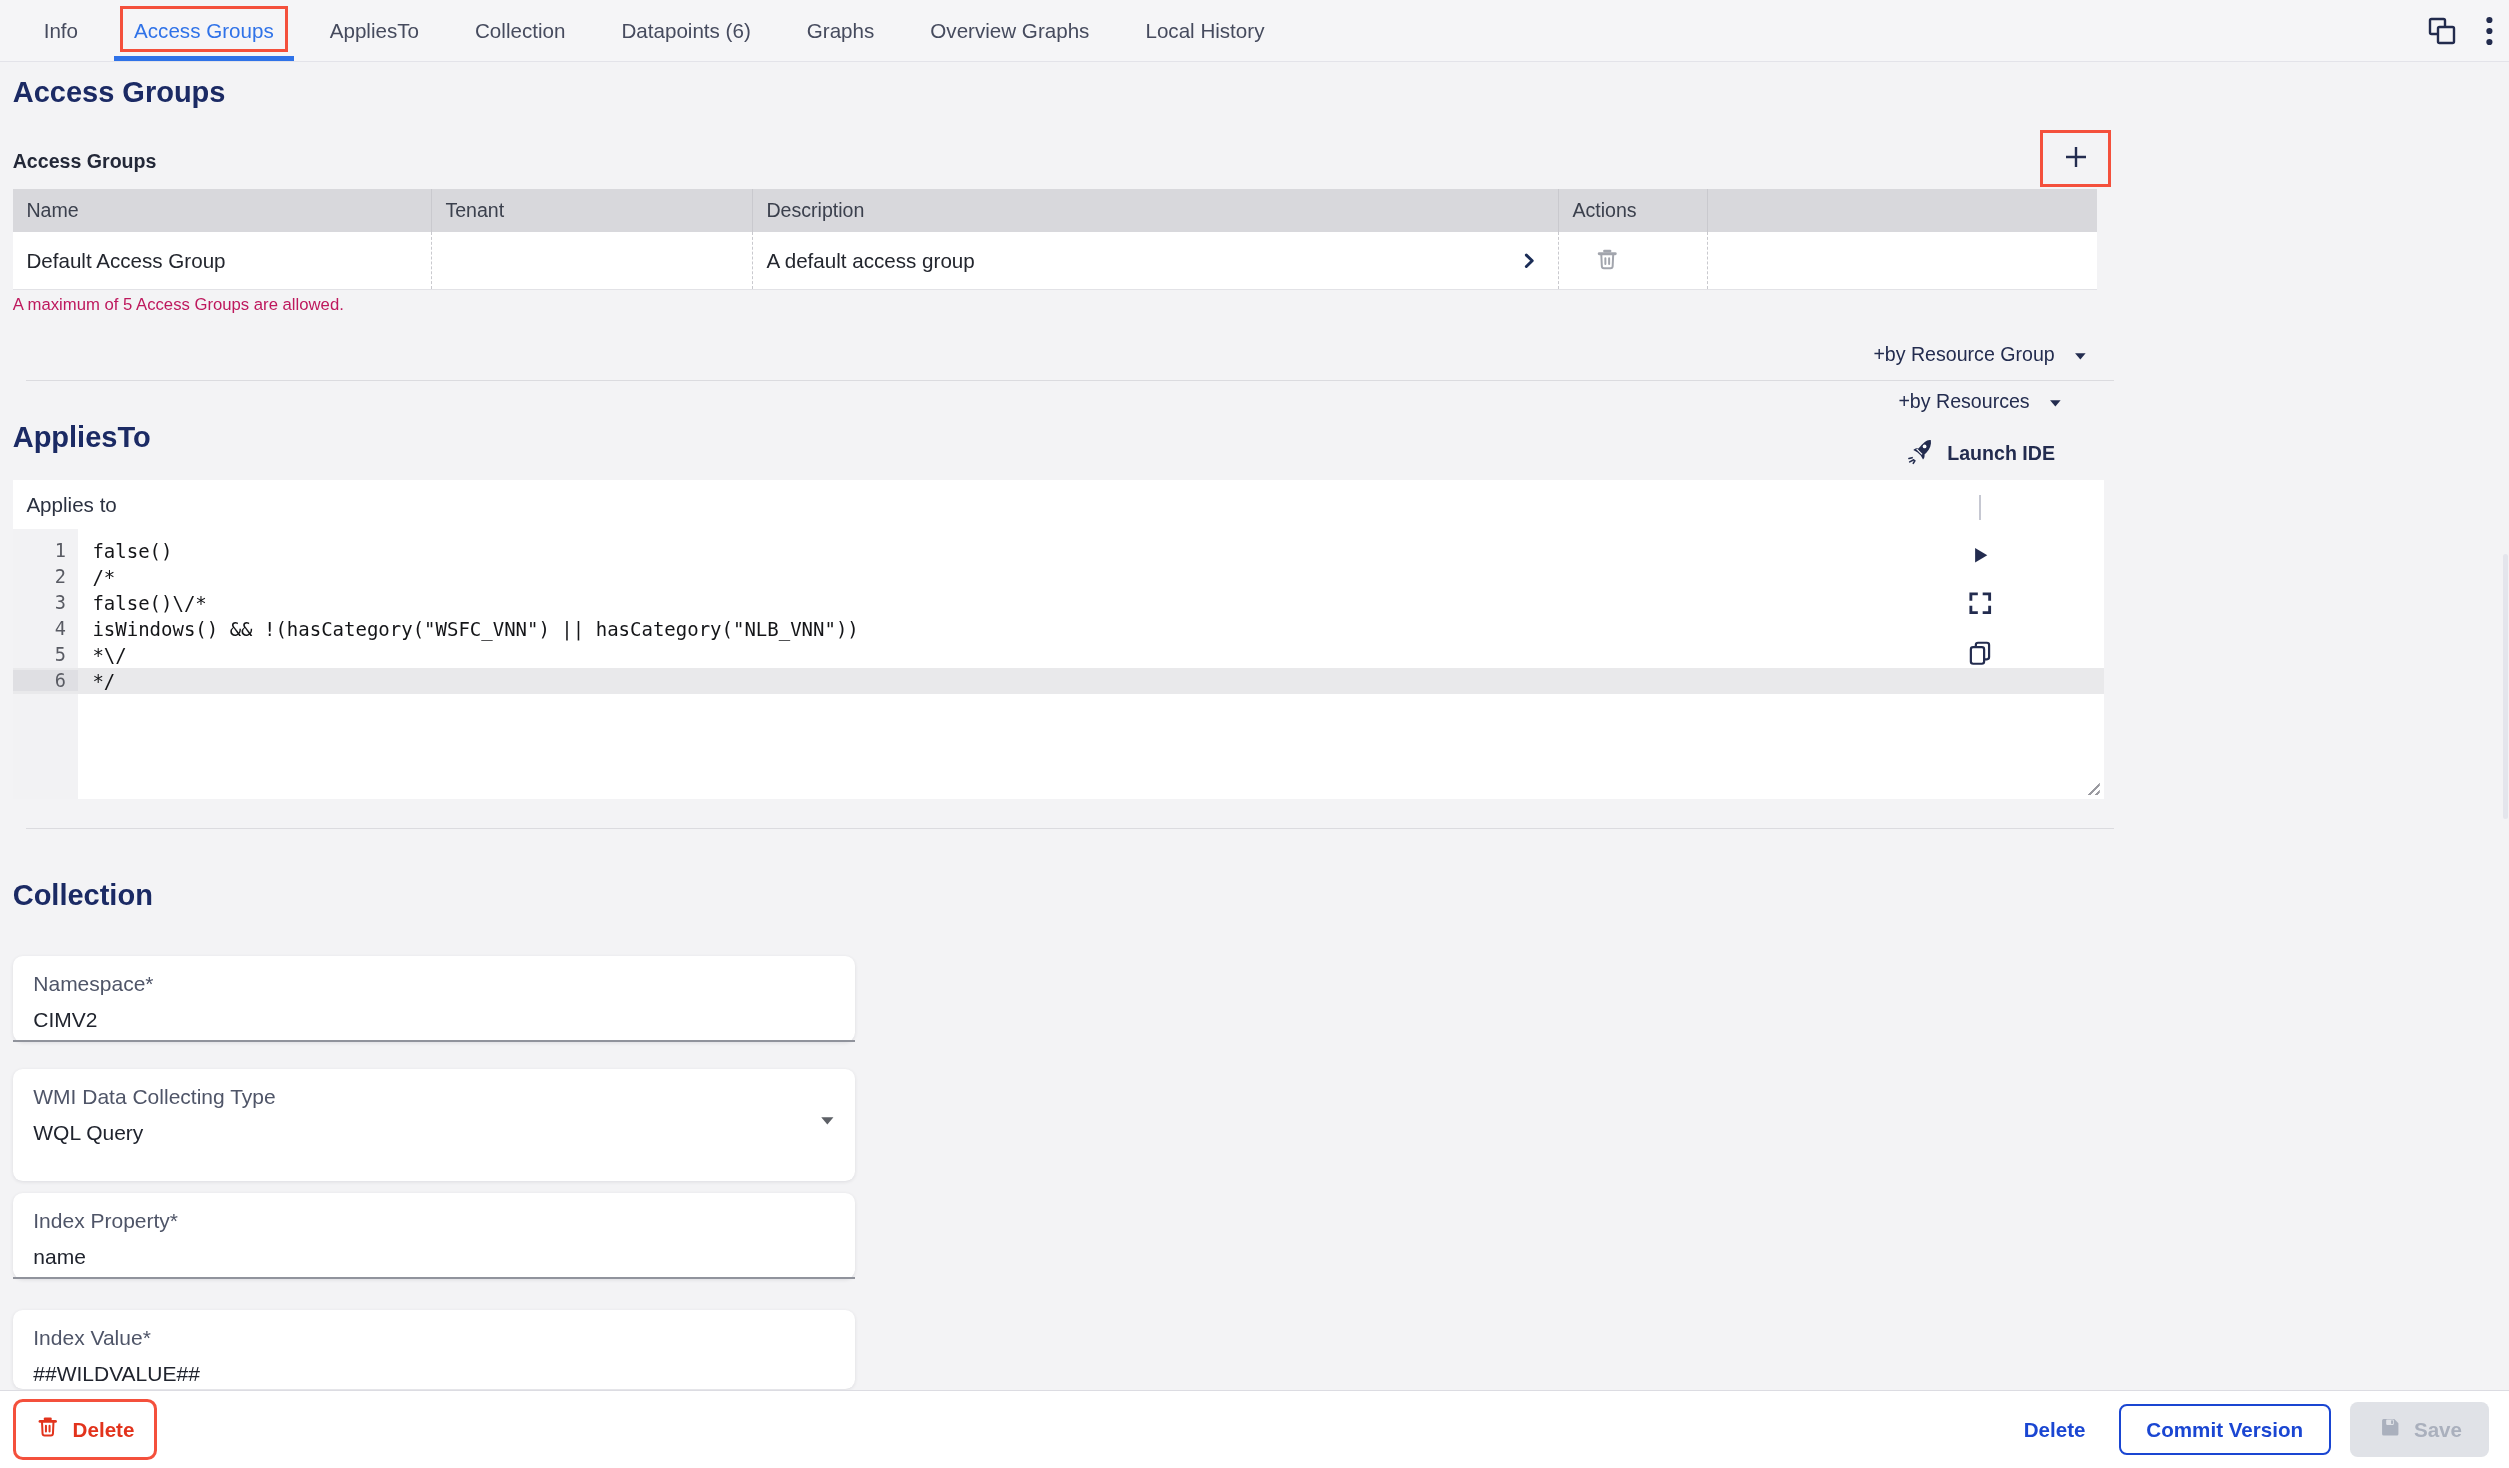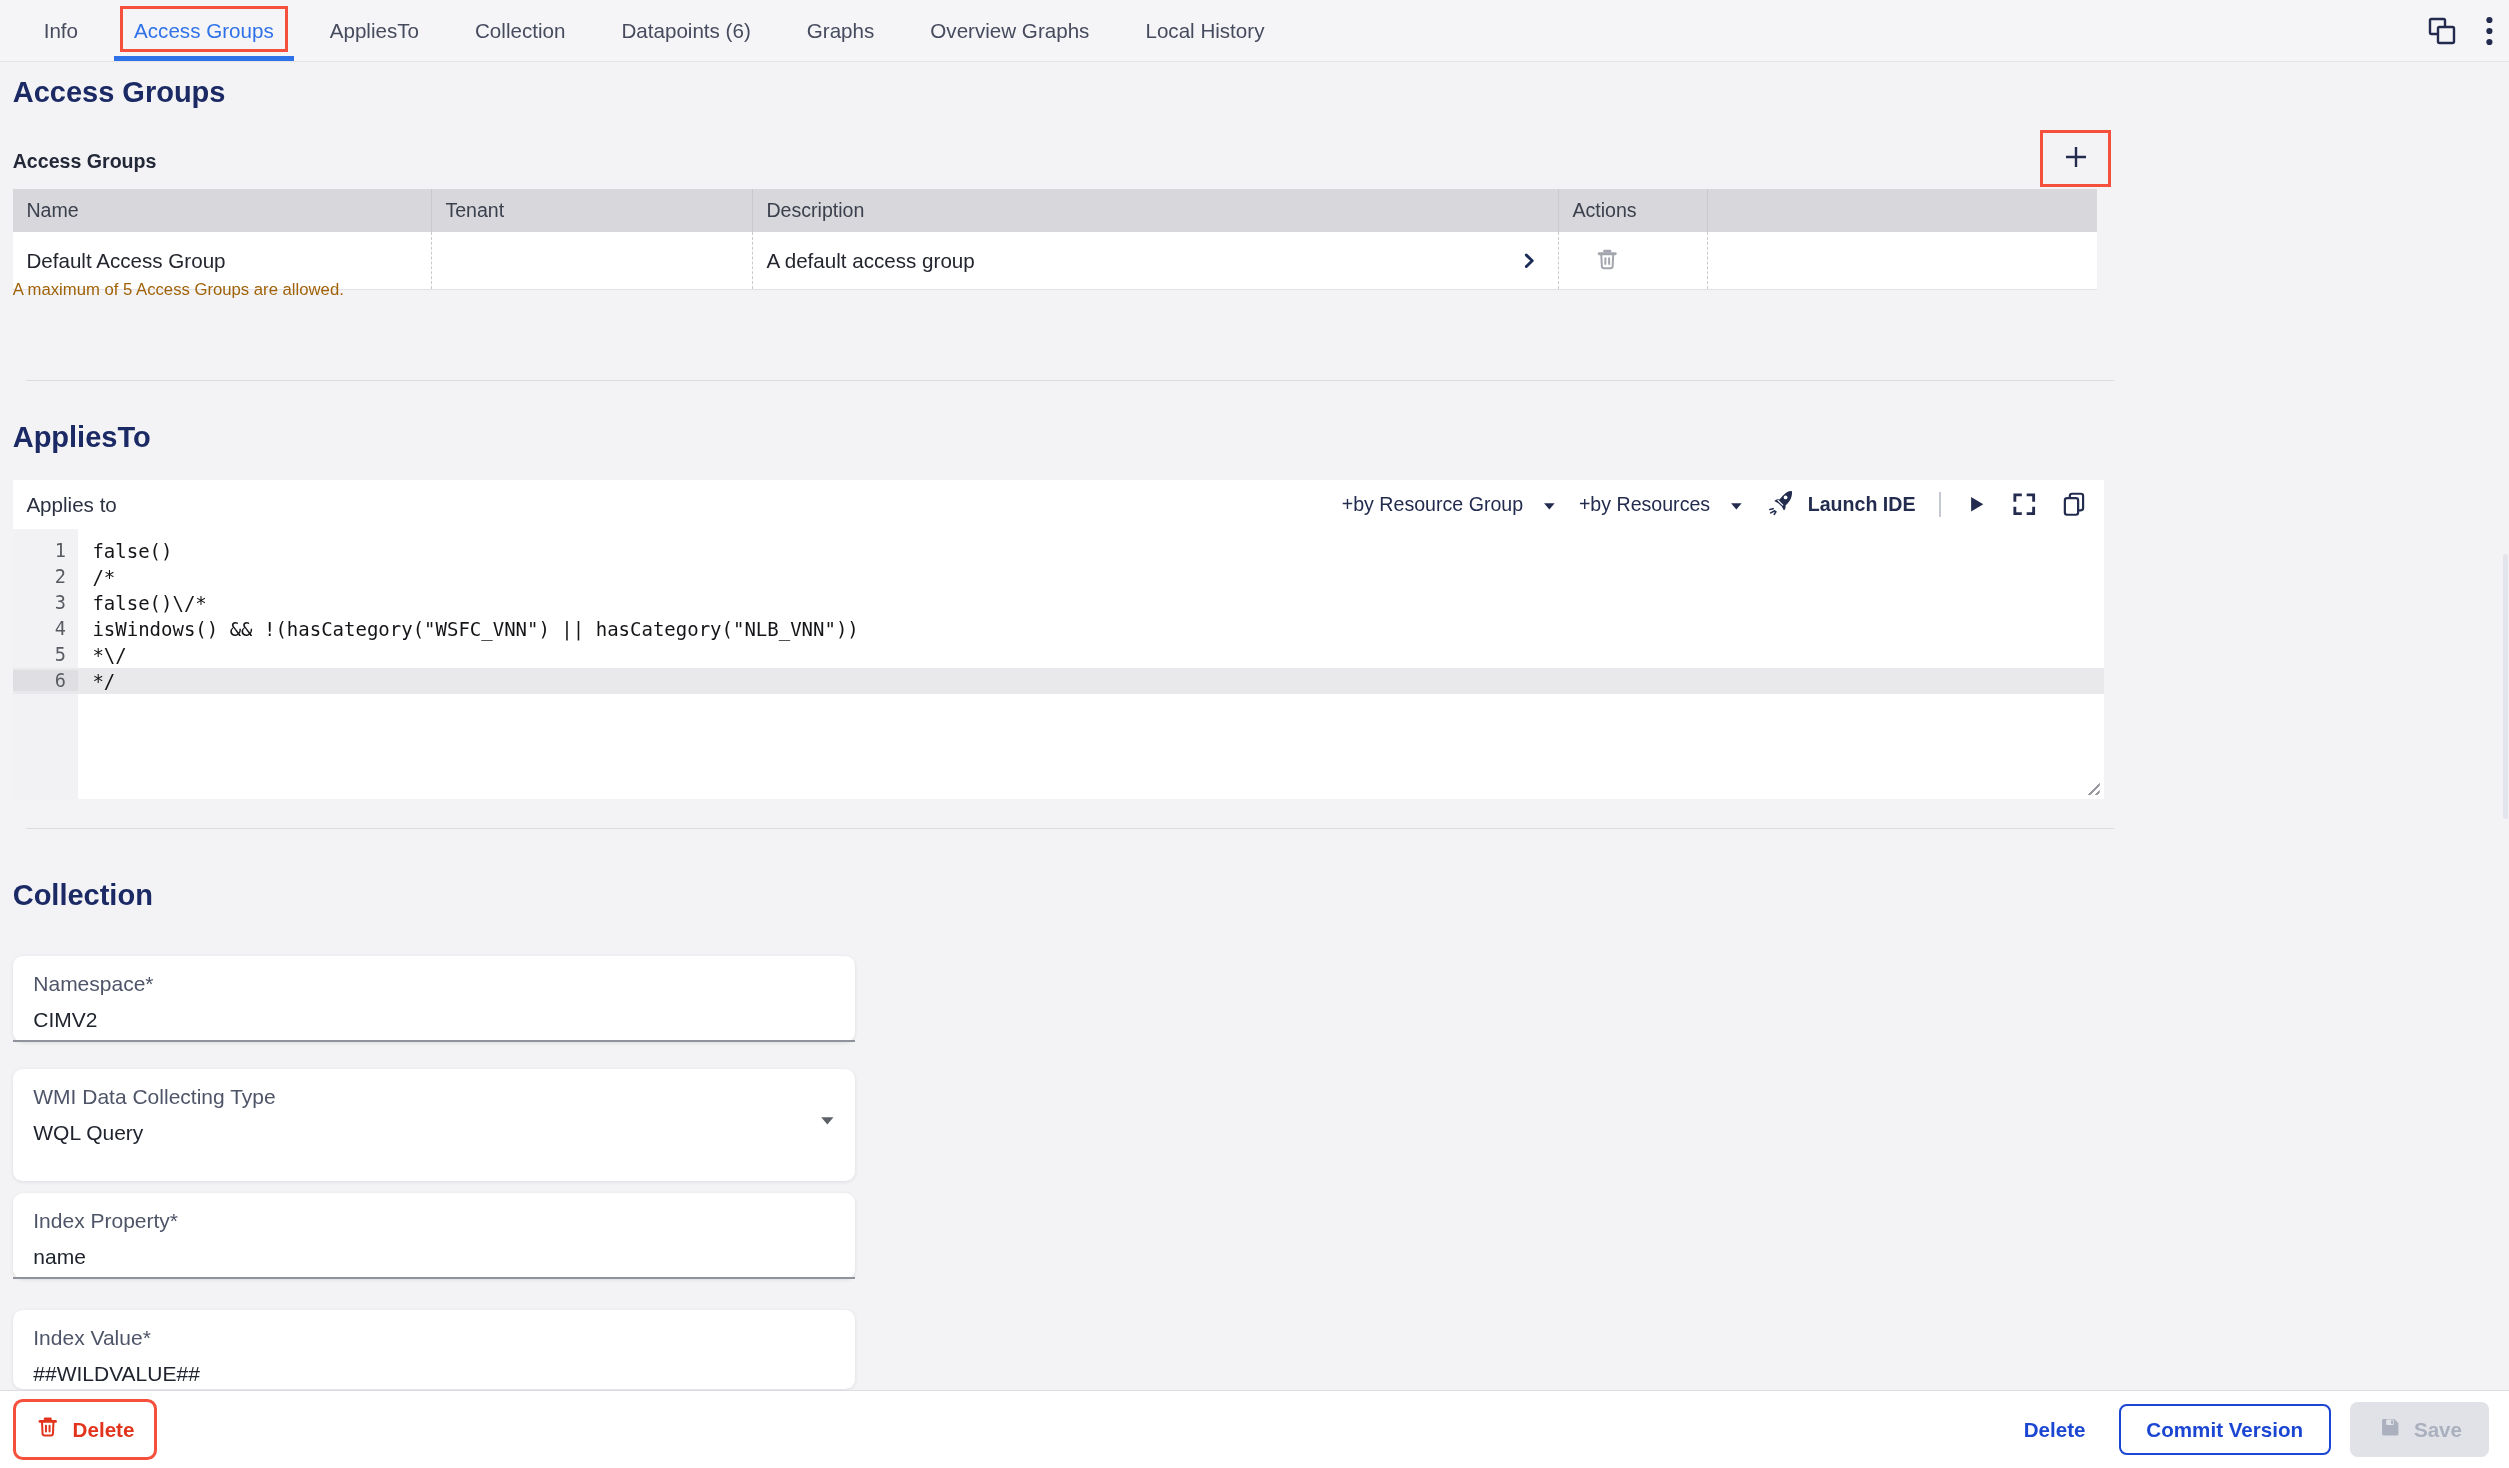--- a/index.html
+++ b/index.html
@@ -37,28 +37,28 @@
   .thead, .trow { display:grid; grid-template-columns:418px 321px 806px 149px 1fr; }
   .thead { background:#d8d8dc; height:43px; align-items:center; color:#3b404d; }
   .th { padding-left:13.7px; height:100%; display:flex; align-items:center; }
   .th + .th { border-left:1px solid #c9c9ce; }
   .trow { background:#fff; height:58px; align-items:center; border-bottom:1px solid #e2e2e6; font-size:20.6px; color:#23262e; cursor:pointer; }
   .td { padding-left:13.7px; height:100%; display:flex; align-items:center; }
   .td + .td { border-left:1px dashed #c9c9ce; }
   .td-desc { justify-content:space-between; padding-right:19.6px; }
   .chev { color:#1b2d57; display:flex; align-items:center; }
   .trash-btn { background:none; border:none; cursor:pointer; color:#a2a5ad; display:flex; margin-left:21.6px; }
-  .ag-note { position:absolute; left:12.7px; top:280px; font-size:16.7px; color:#a16207; }
+  .ag-note { position:absolute; left:12.7px; top:295px; font-size:16.7px; color:#be185d; }
 
   
   .at-panel { position:absolute; left:12.7px; top:480px; width:2091px; height:319px; background:#fff; }
   .at-head { position:absolute; left:0; top:0; right:0; height:49px; display:flex; align-items:center;
              justify-content:space-between; padding:0 16.7px 0 13.7px; }
   .at-label { font-size:20.6px; color:#2b3140; }
-  .at-toolbar { display:flex; align-items:center; gap:23.5px; color:#232c4f; }
+  .at-toolbar { display:flex; align-items:center; gap:23.5px; color:#232c4f;flex-direction:column; }
   .tb-item { background:none; border:none; cursor:pointer; color:#232c4f; font-family:inherit;
              font-size:19.6px; display:flex; align-items:center; gap:19.6px; }
   .tb-item.launch { gap:11.8px; font-weight:700; }
   .launch-label { font-weight:700; }
   .tb-sep { width:2px; height:25.5px; background:#c6c8d2; }
 
   .editor { position:absolute; left:0; top:49px; right:0; bottom:0; font-family:"DejaVu Sans Mono", monospace; }
   .gutter { position:absolute; left:0; top:0; bottom:0; width:65px; background:#f2f2f4; }
   .lines { position:absolute; left:0; top:8.8px; right:0; }
   .line { position:relative; display:flex; height:26px; align-items:center; }

